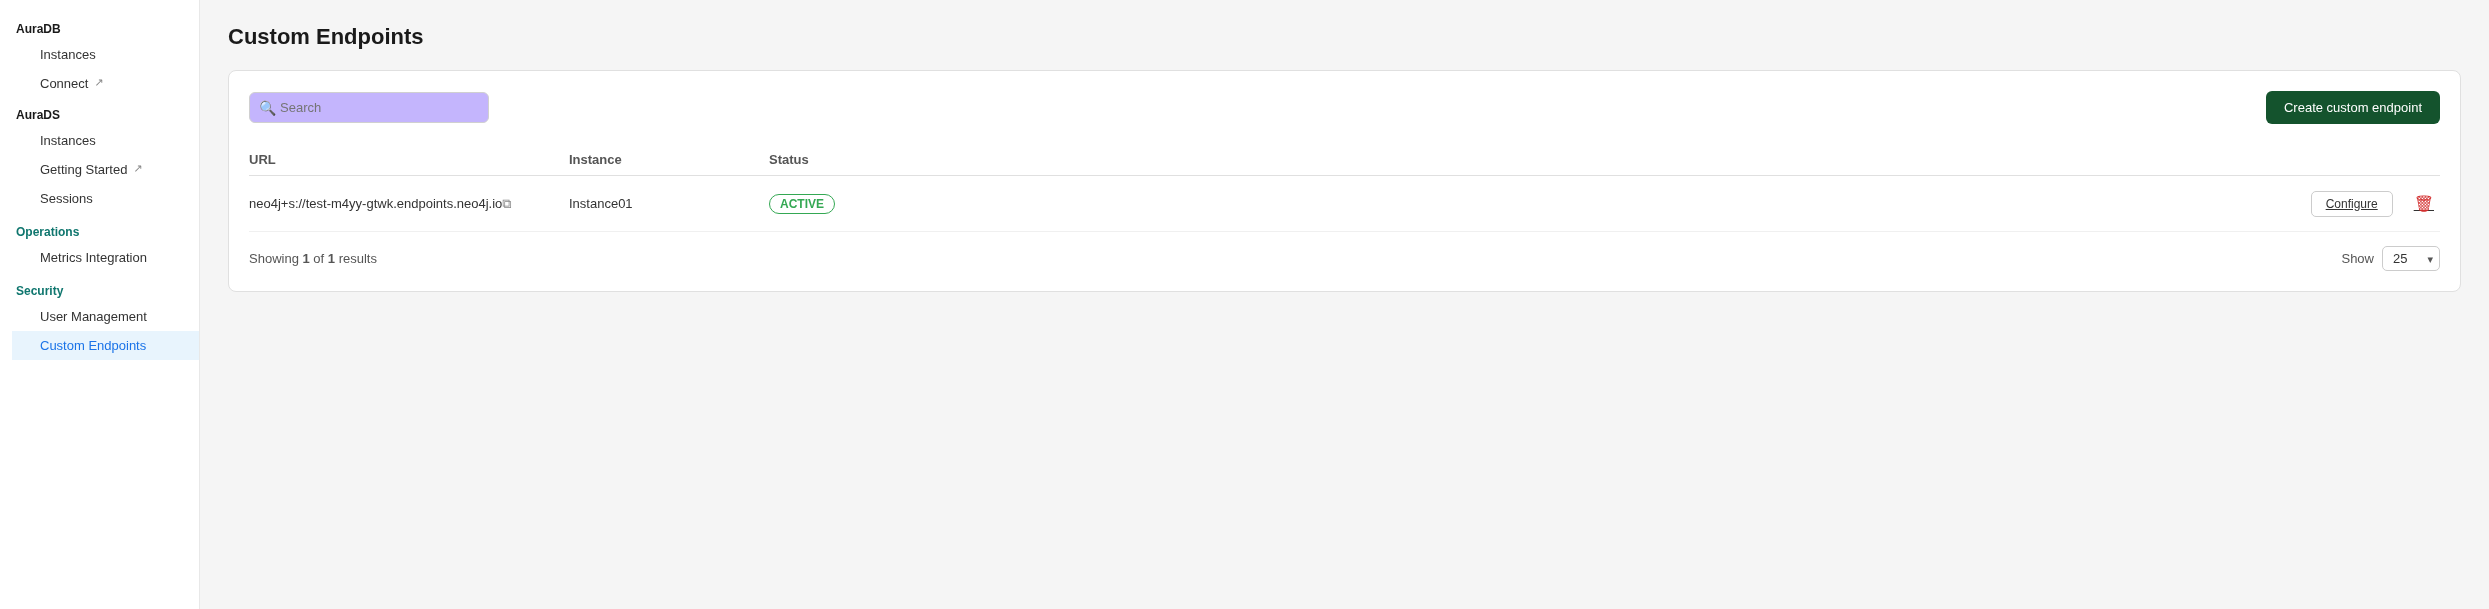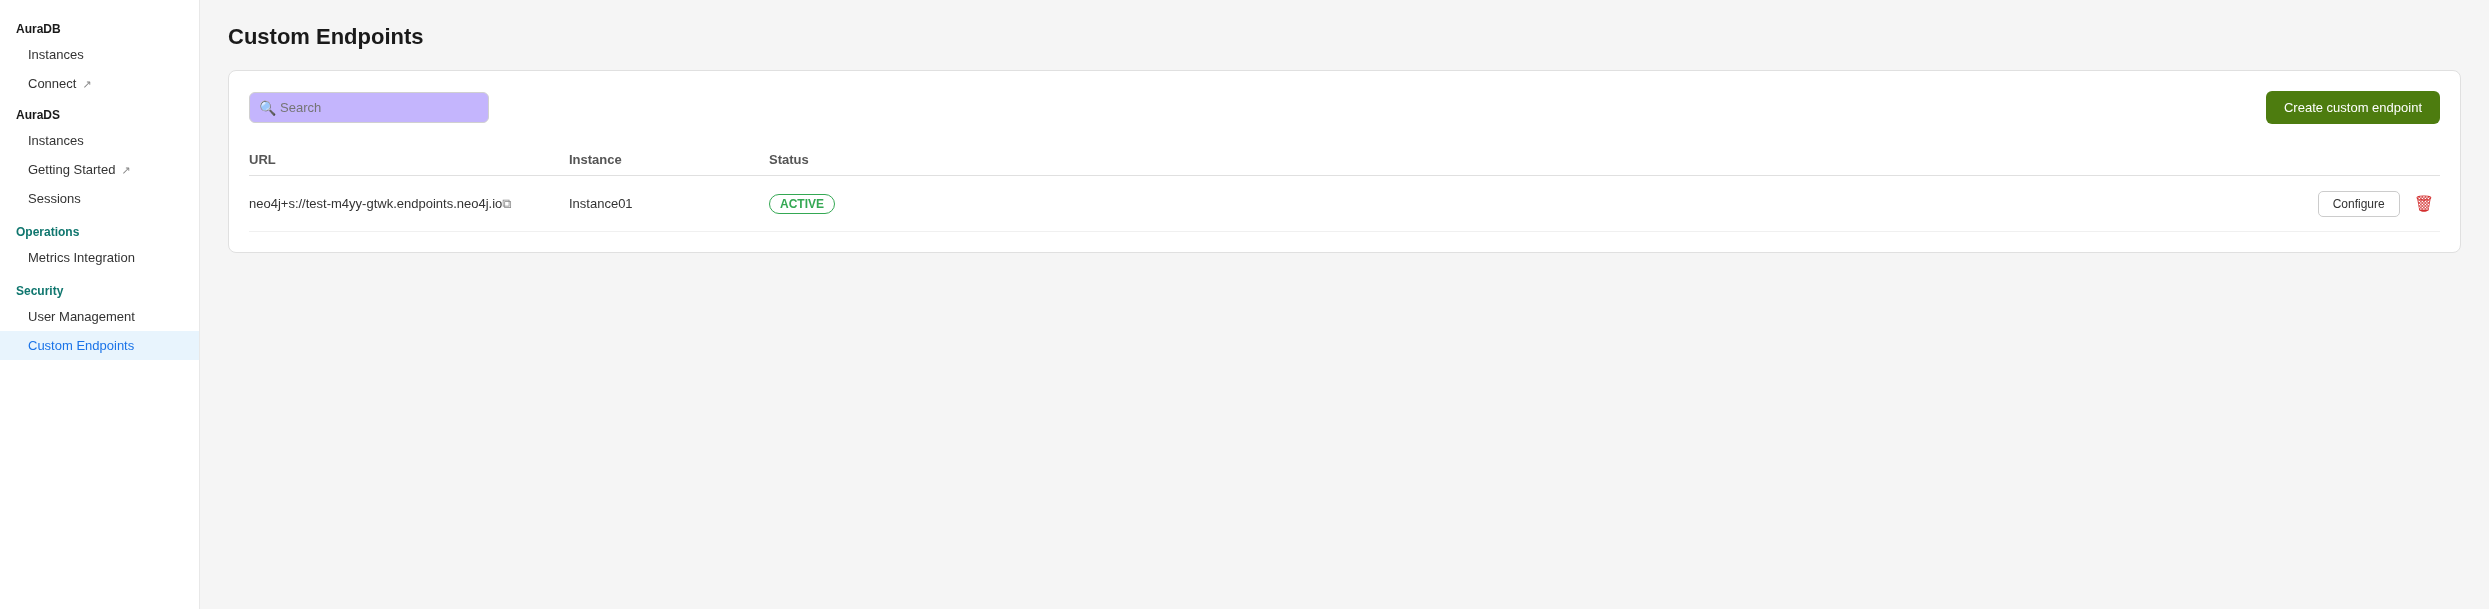--- a/index.html
+++ b/index.html
@@ -17,27 +17,28 @@
       overflow-y: auto;
     }
     .sidebar-section-label {
       font-size: 12px;
       font-weight: 700;
       color: #1a1a1a;
       padding: 10px 16px 4px 16px;
     }
     .sidebar-item {
       display: flex;
-      align-items: flex-end;
+      align-items: flex-start;
       padding: 7px 16px 7px 28px;
       font-size: 13px;
       color: #333;
       cursor: pointer;
       border-radius: 0;
       gap: 4px;
+      margin-left: 12px;
     }
     .sidebar-item.active {
       background: #e8f4fd;
       color: #1a73e8;
       font-weight: 500;
     }
     .sidebar-group-label {
       font-size: 12px;
       font-weight: 700;
       color: #0f766e;
@@ -95,21 +96,21 @@
       width: 100%;
       padding: 7px 10px 7px 30px;
       border: 1px solid #d0d0d0;
       border-radius: 6px;
       font-size: 13px;
       color: #333;
       outline: none;
       background: #c4b5fd;
     }
     .btn-create {
-      background: #4d7c0f;
+      background: #14532d;
       color: #fff;
       border: none;
       border-radius: 6px;
       padding: 9px 18px;
       font-size: 13px;
       font-weight: 500;
       cursor: pointer;
     }
 
     
@@ -146,21 +147,22 @@
       color: #34a853;
       border-radius: 12px;
       padding: 2px 10px;
       font-size: 12px;
       font-weight: 700;
     }
     .row-actions {
       display: flex;
       align-items: center;
       justify-content: flex-end;
-      gap: 8px;
+      gap: 15px;
+      text-decoration: underline;
     }
     .btn-configure {
       border: 1px solid #ccc;
       background: #fff;
       color: #333;
       border-radius: 5px;
       padding: 5px 14px;
       font-size: 12px;
       cursor: pointer;
     }
@@ -283,16 +285,35 @@
         </div>
         <div>
           <span class="status-badge">ACTIVE</span>
         </div>
         <div class="row-actions">
           <button class="btn-configure">Configure</button>
           <button class="btn-delete" title="Delete">🗑</button>
         </div>
       </div>
 
+      <div class="footer-row">
+        <span>
+          <span>Showing</span>
+          <strong>1</strong>
+          <span>of</span>
+          <strong>1</strong>
+          <span>results</span>
+        </span>
+        <div class="show-select-wrap">
+          <span>Show</span>
+          <div class="select-wrap">
+            <select class="show-select">
+              <option value="25">25</option>
+              <option value="50">50</option>
+              <option value="100">100</option>
+            </select>
+          </div>
+        </div>
+      </div>
 
     </div>
   </div>
 </main>
 
 </body></html>

